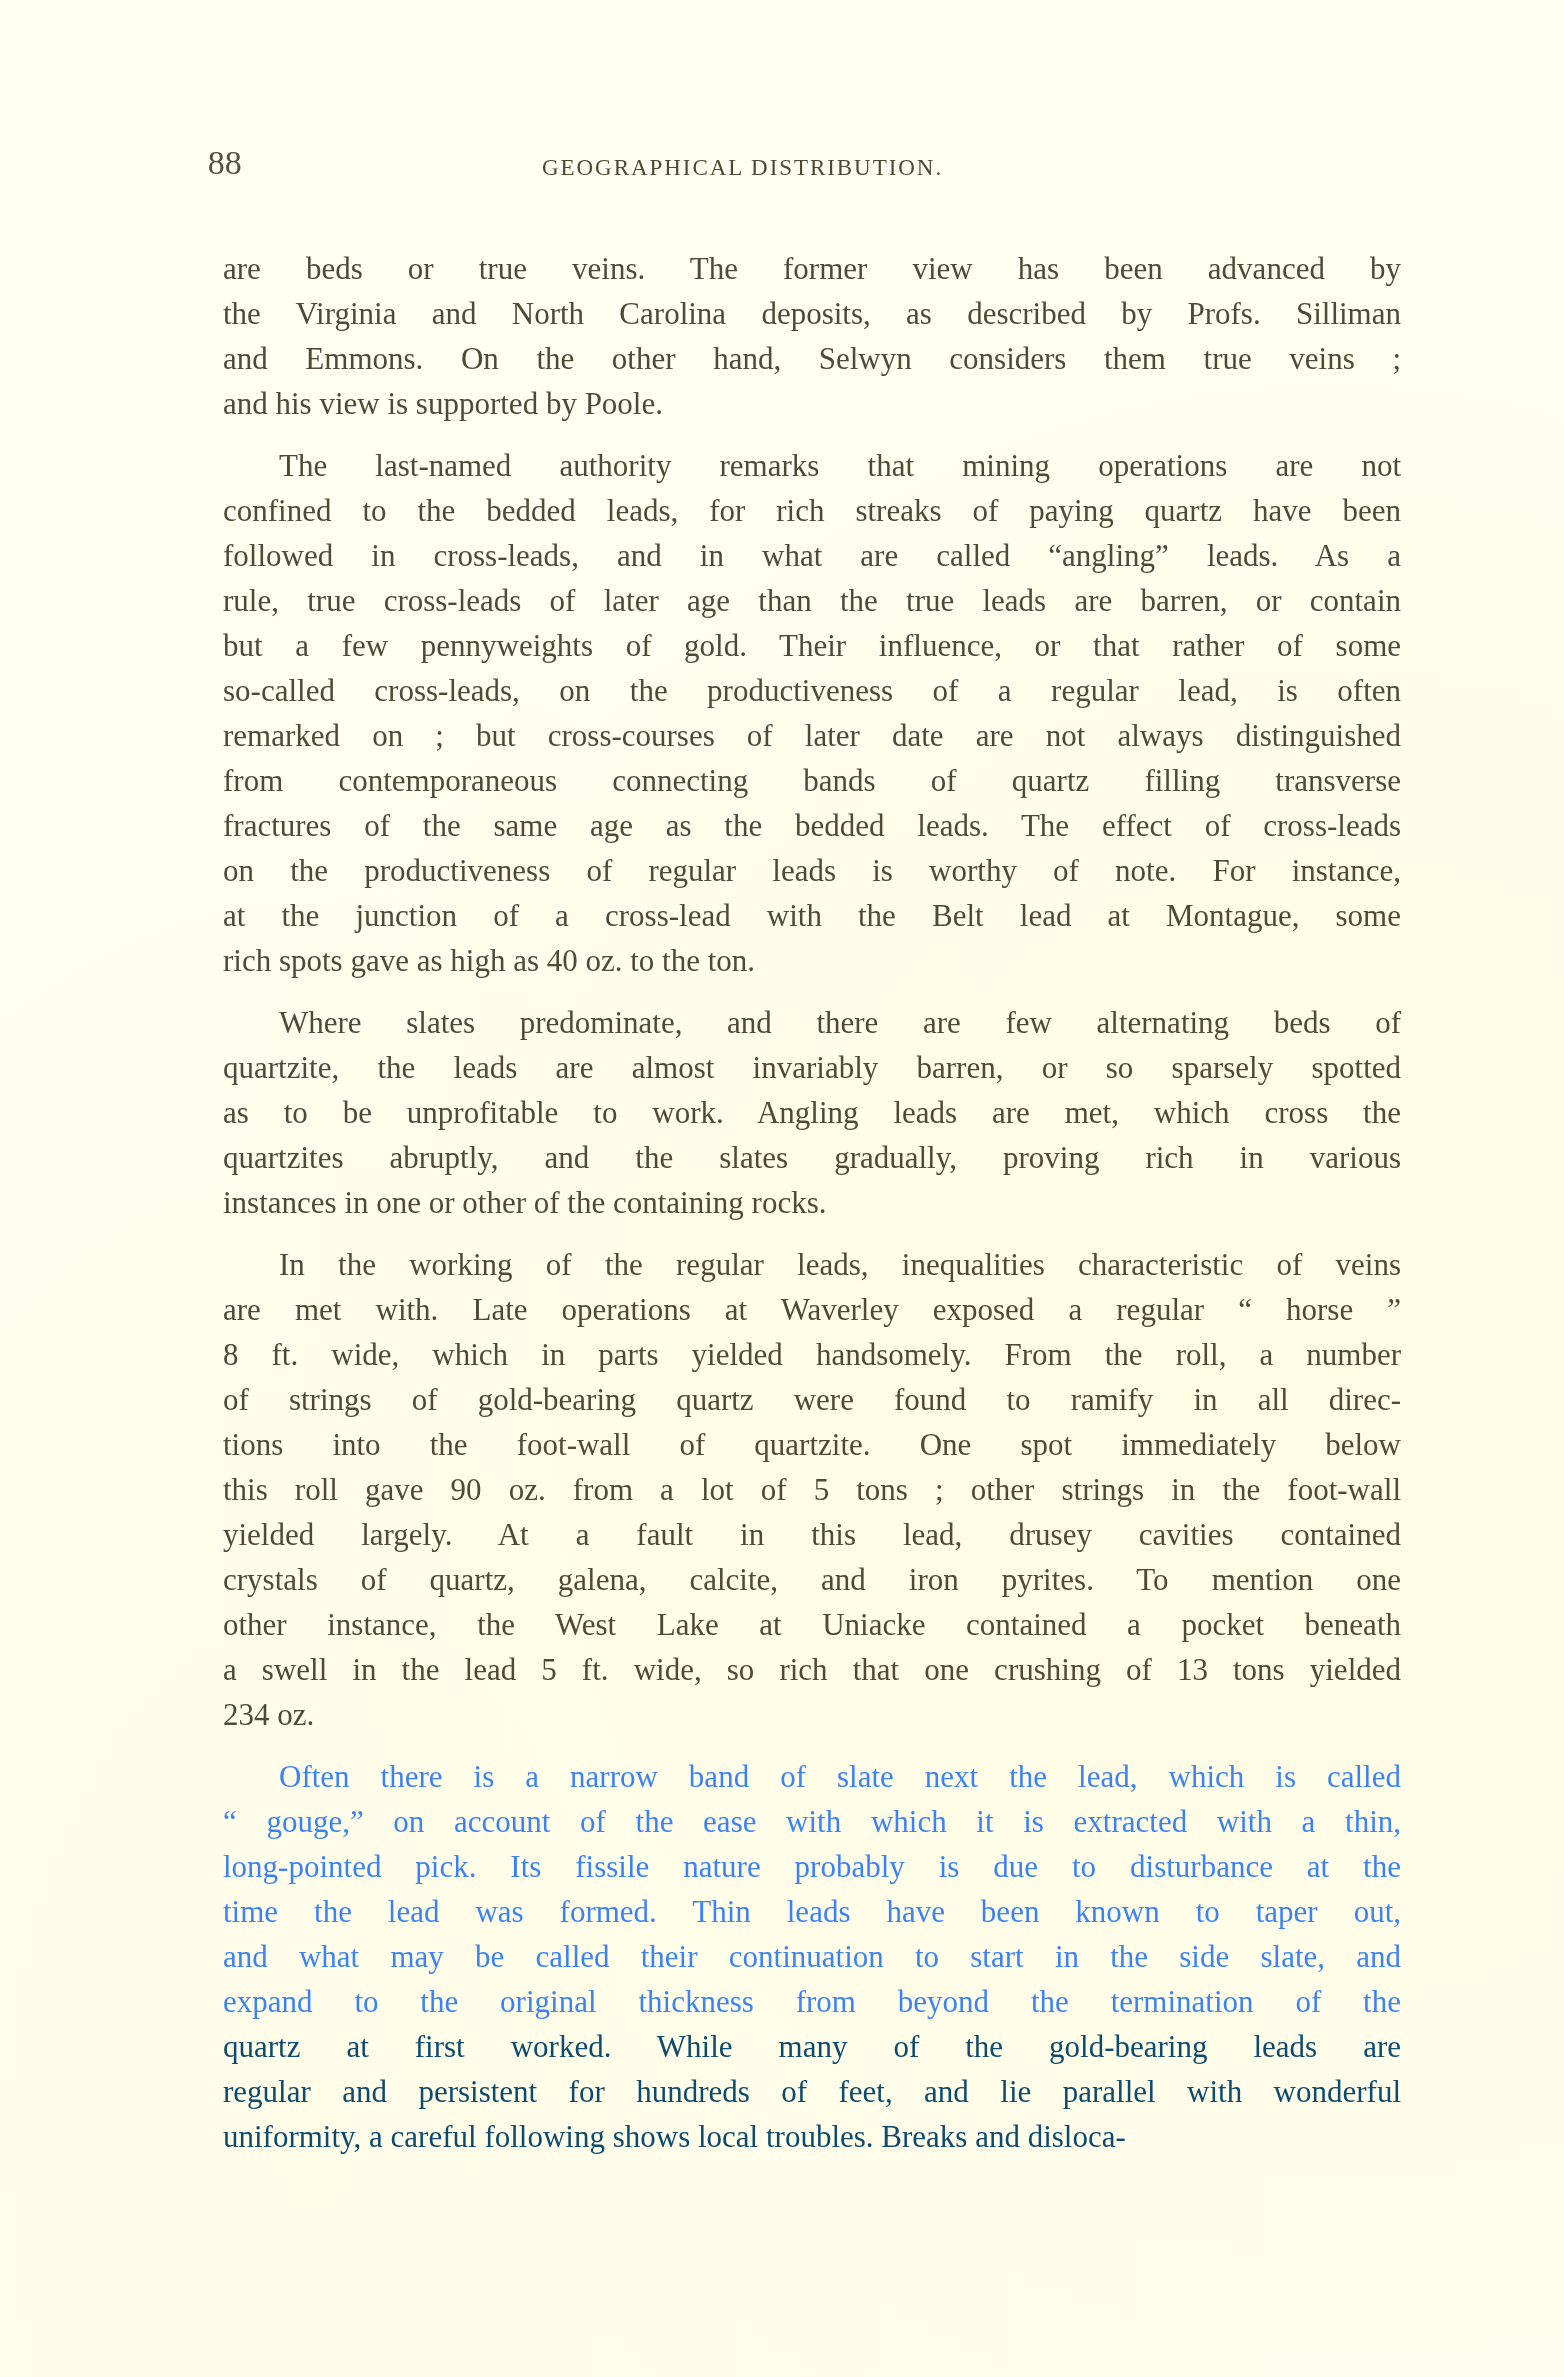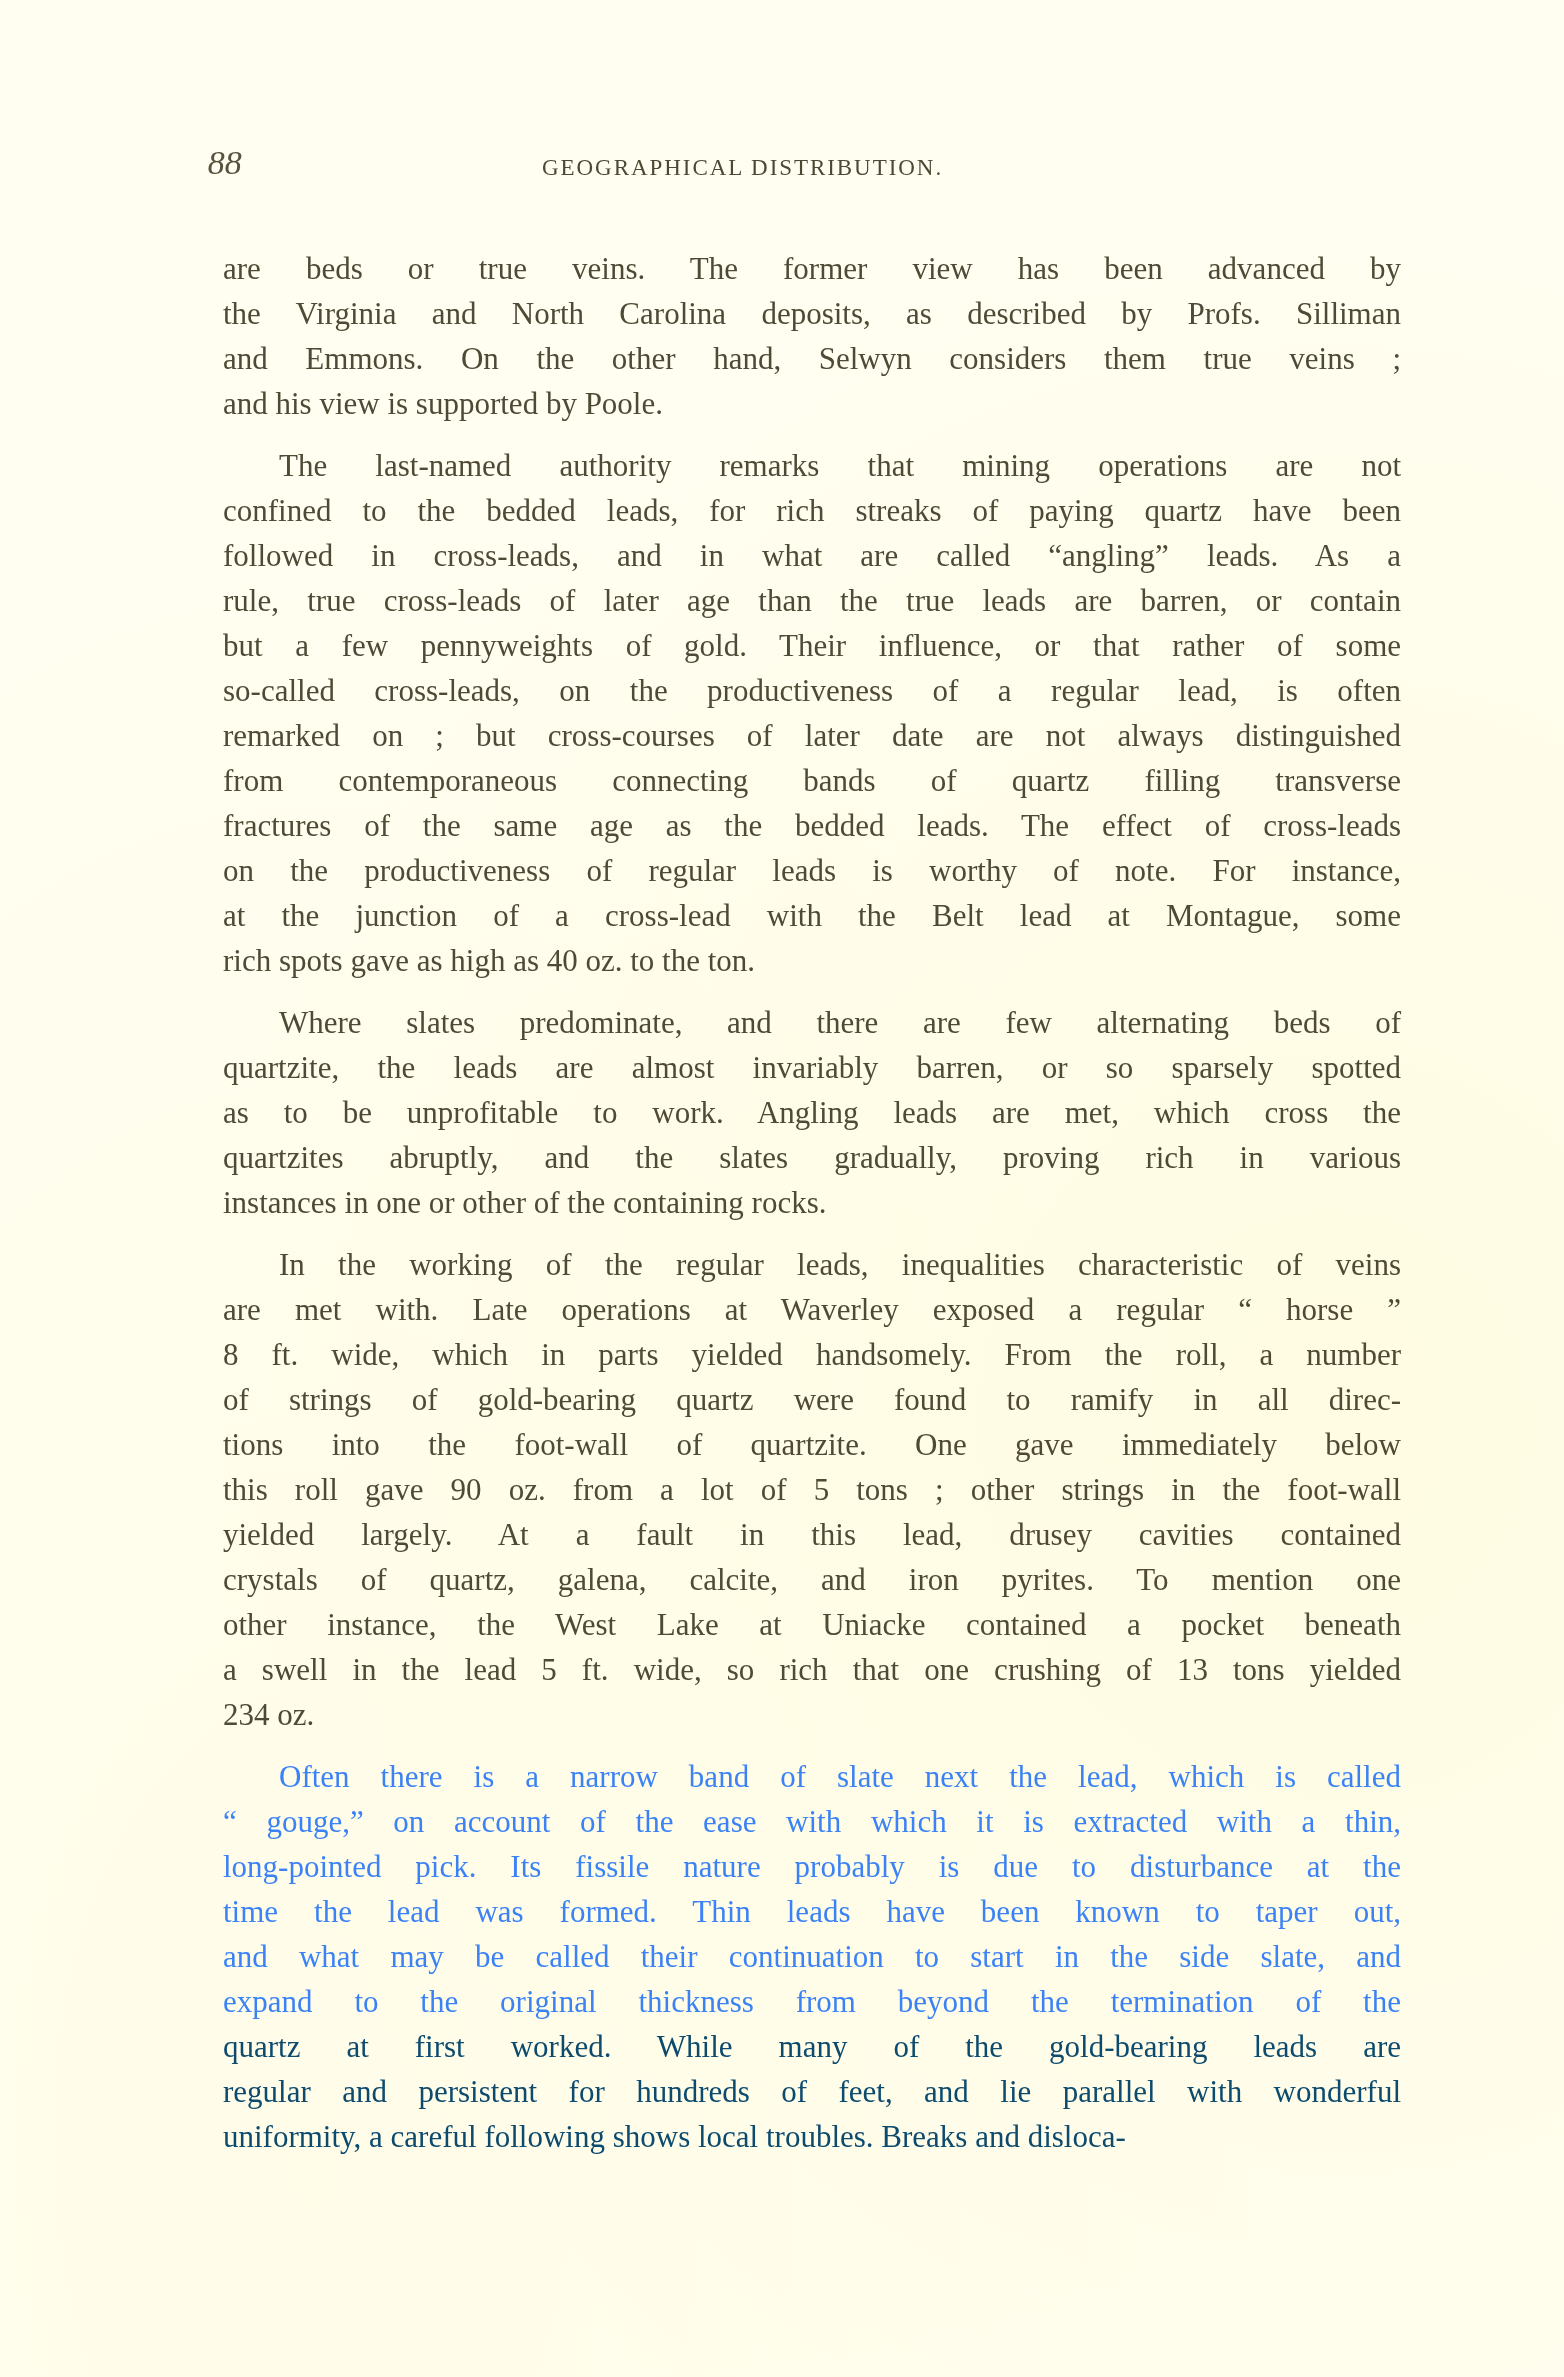--- a/index.html
+++ b/index.html
@@ -30,21 +30,20 @@
     width: 1212px;
     height: 45px;
   }
   .page-number {
     position: absolute;
     left: 1.8px;
     top: 0;
     font-size: 34px;
     line-height: 41px;
     color: #57523d;
-    font-style: italic;
   }
   .running-title {
     position: absolute;
     left: 336px;
     top: 7.2px;
     font-size: 24px;
     line-height: 36px;
     letter-spacing: 2px;
     color: #4d4834;
     transform: scaleX(0.96);
@@ -120,21 +119,21 @@
       <span class="line">quartzite, the leads are almost invariably barren, or so sparsely spotted</span>
       <span class="line">as to be unprofitable to work.  Angling leads are met, which cross the</span>
       <span class="line">quartzites abruptly, and the slates gradually, proving rich in various</span>
       <span class="line last">instances in one or other of the containing rocks.</span>
     </div>
   <div class="para">
       <span class="line first">In the working of the regular leads, inequalities characteristic of veins</span>
       <span class="line">are met with.  Late operations at Waverley exposed a regular “ horse ”</span>
       <span class="line">8 ft. wide, which in parts yielded handsomely.  From the roll, a number</span>
       <span class="line">of strings of gold-bearing quartz were found to ramify in all direc-</span>
-      <span class="line">tions into the foot-wall of quartzite.  One gave immediately below</span>
+      <span class="line">tions into the foot-wall of quartzite.  One spot immediately below</span>
       <span class="line">this roll gave 90 oz. from a lot of 5 tons ; other strings in the foot-wall</span>
       <span class="line">yielded largely.  At a fault in this lead, drusey cavities contained</span>
       <span class="line">crystals of quartz, galena, calcite, and iron pyrites.  To mention one</span>
       <span class="line">other instance, the West Lake at Uniacke contained a pocket beneath</span>
       <span class="line">a swell in the lead 5 ft. wide, so rich that one crushing of 13 tons yielded</span>
       <span class="line last">234 oz.</span>
     </div>
   <div class="para">
       <span class="line first fade">Often there is a narrow band of slate next the lead, which is called</span>
       <span class="line fade">“ gouge,” on account of the ease with which it is extracted with a thin,</span>

